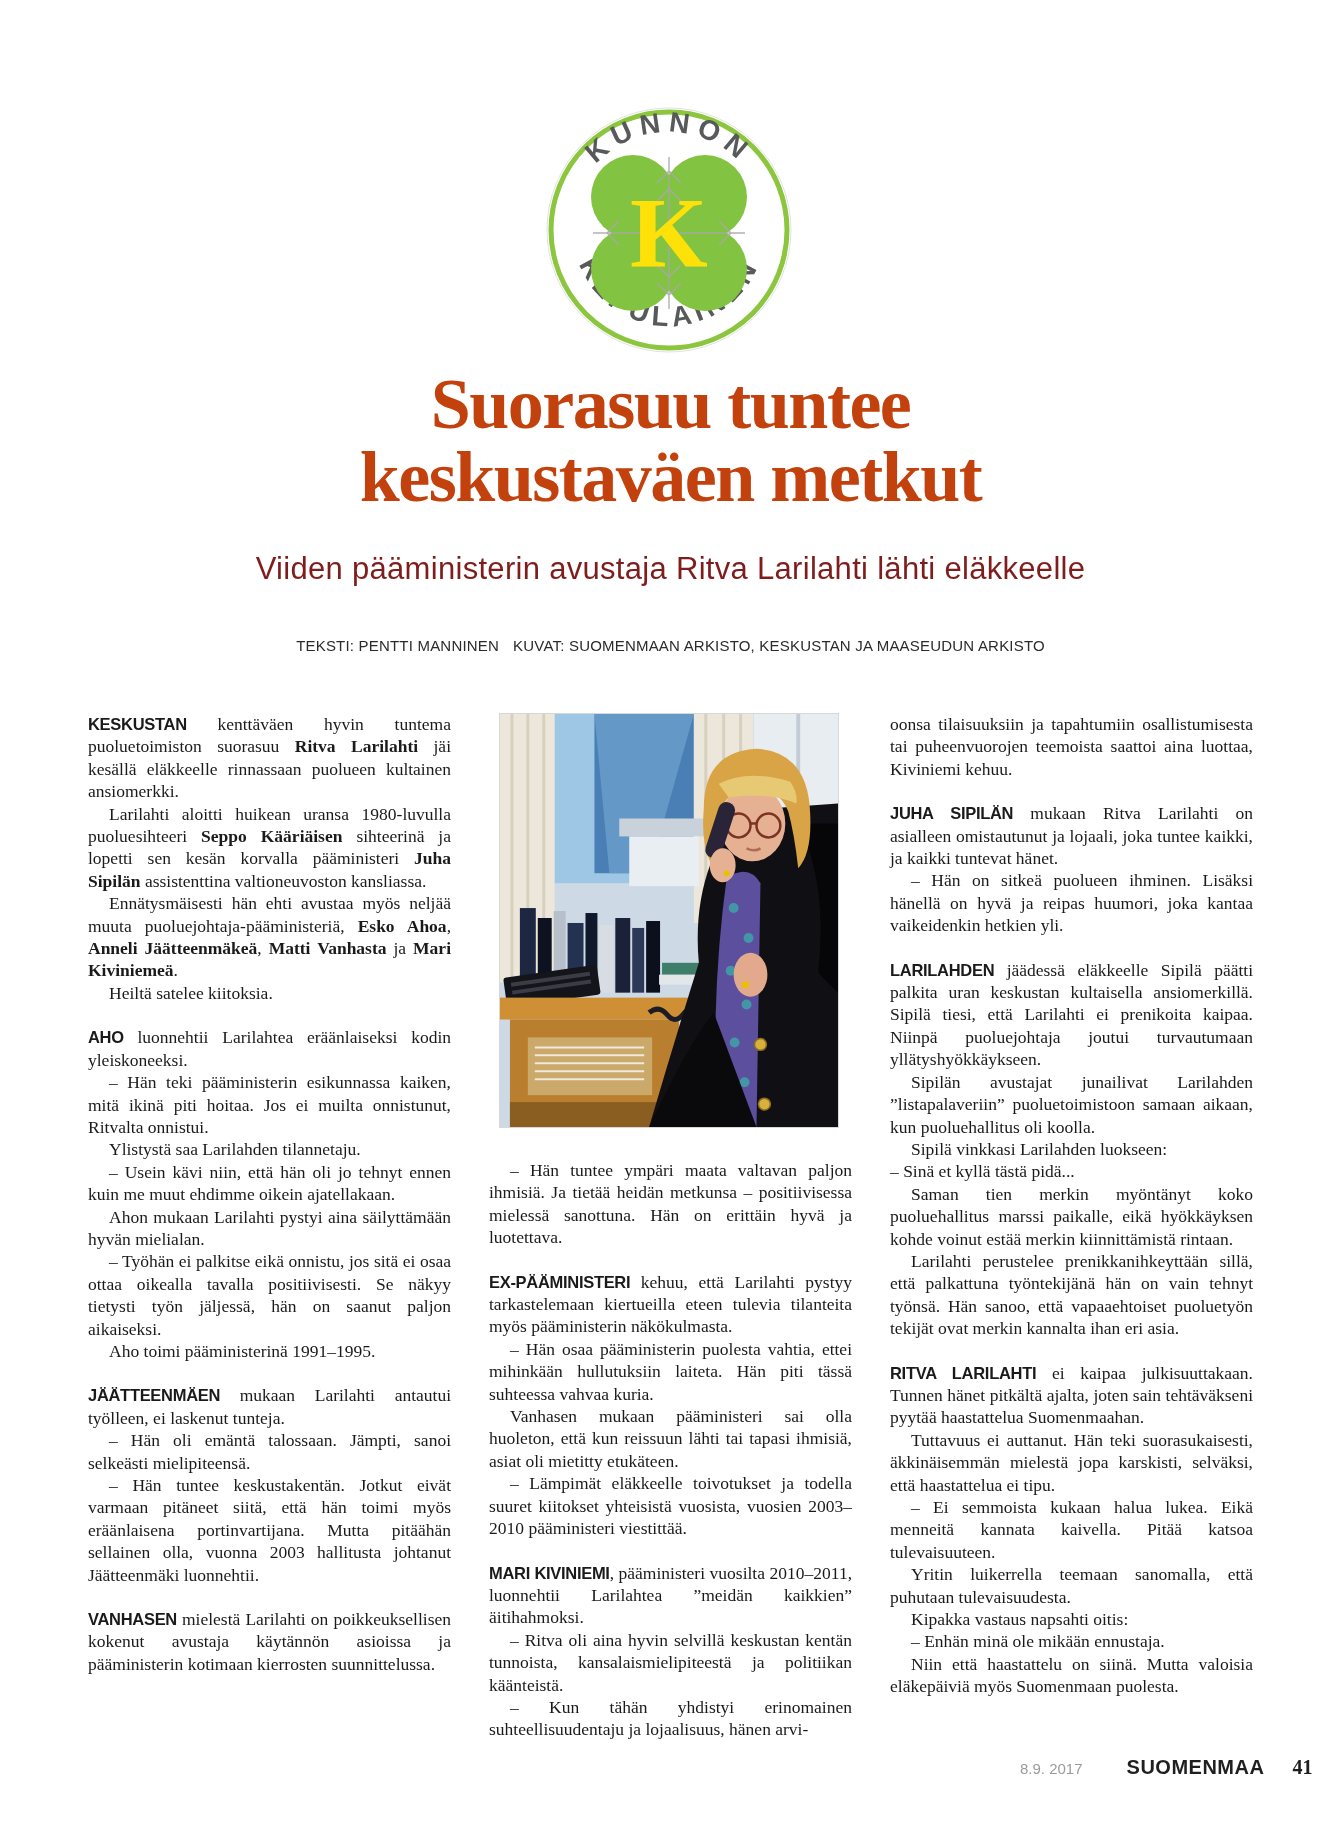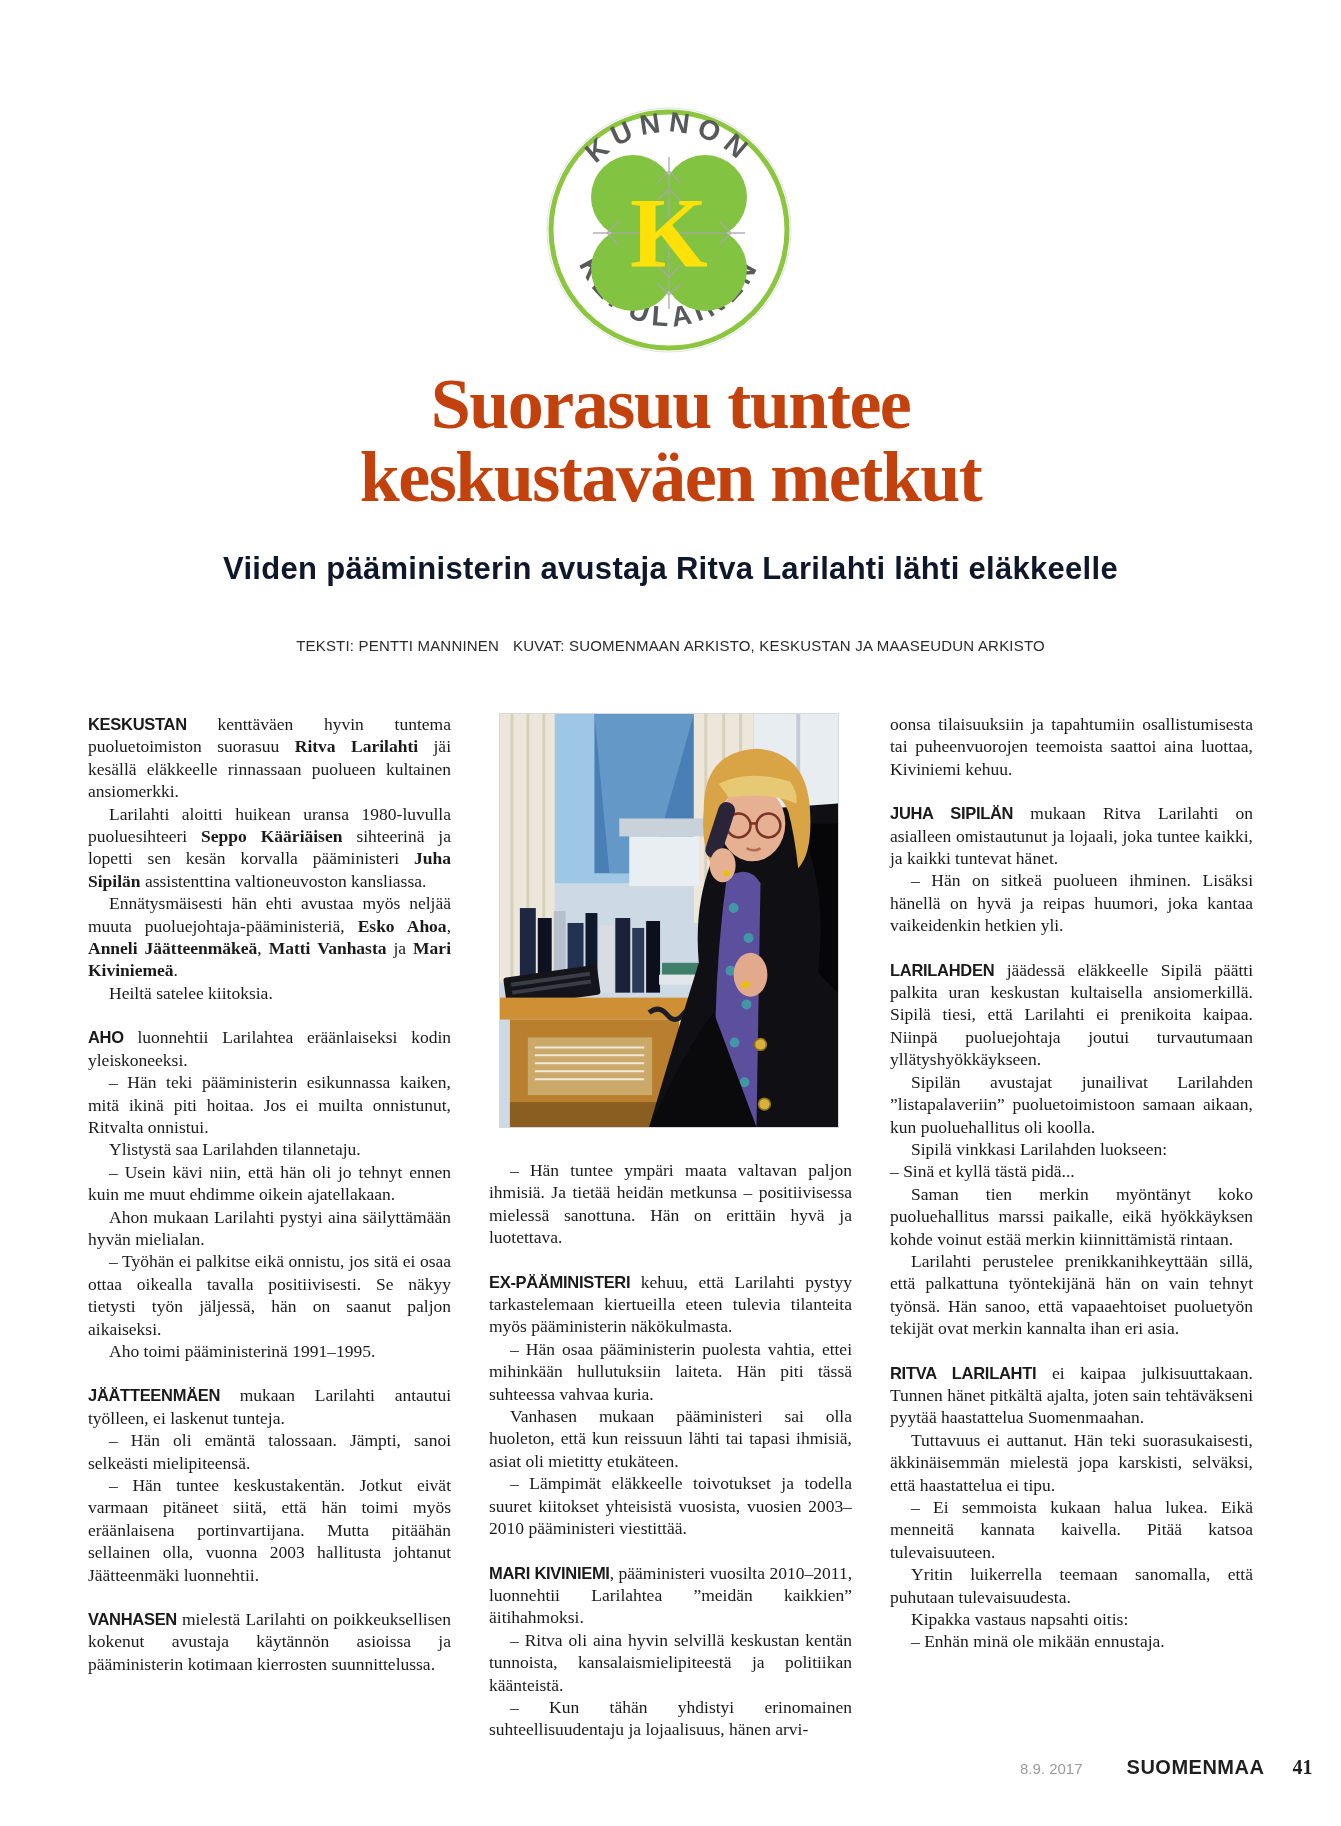--- a/index.html
+++ b/index.html
@@ -10,21 +10,21 @@
   
   .logo{position:absolute;left:543px;top:104px;width:252px;height:252px;}
   
   .title{
     position:absolute;left:88px;top:368px;width:1165px;text-align:center;
     font-family:"Liberation Serif", serif;font-weight:700;color:#c2410c;
     font-size:72px;line-height:73px;letter-spacing:-1.5px;
   }
   .subtitle{
     position:absolute;left:88px;top:551px;width:1165px;text-align:center;
-    font-family:"Liberation Sans", sans-serif;font-weight:700;color:#0f172a;
+    font-family:"Liberation Sans", sans-serif;font-weight:400;color:#7f1d1d;
     font-size:31px;letter-spacing:0.3px;
   }
   .byline{
     position:absolute;left:88px;top:637px;width:1165px;text-align:center;
     font-family:"Liberation Sans", sans-serif;color:#2b2b2b;
     font-size:15px;letter-spacing:0.2px;
   }
   .byline .sep{display:inline-block;width:14px;}
   
   .col{
@@ -264,20 +264,21 @@
       <p class="indent"><span>Sipilä vinkkasi Larilahden luokseen:</span></p>
       <p class=""><span>– Sinä et kyllä tästä pidä...</span></p>
       <p class="indent"><span>Saman tien merkin myöntänyt koko puoluehallitus marssi paikalle, eikä hyökkäyksen kohde voinut estää merkin kiinnittämistä rintaan.</span></p>
       <p class="indent"><span>Larilahti perustelee prenikkanihkeyttään sillä, että palkattuna työntekijänä hän on vain tehnyt työnsä. Hän sanoo, että vapaaehtoiset puoluetyön tekijät ovat merkin kannalta ihan eri asia.</span></p>
       <p class="section "><span class="lead">RITVA LARILAHTI </span><span>ei kaipaa julkisuuttakaan. Tunnen hänet pitkältä ajalta, joten sain tehtäväkseni pyytää haastattelua Suomenmaahan.</span></p>
       <p class="indent"><span>Tuttavuus ei auttanut. Hän teki suorasukaisesti, äkkinäisemmän mielestä jopa karskisti, selväksi, että haastattelua ei tipu.</span></p>
       <p class="indent"><span>– Ei semmoista kukaan halua lukea. Eikä menneitä kannata kaivella. Pitää katsoa tulevaisuuteen.</span></p>
       <p class="indent"><span>Yritin luikerrella teemaan sanomalla, että puhutaan tulevaisuudesta.</span></p>
       <p class="indent"><span>Kipakka vastaus napsahti oitis:</span></p>
       <p class="indent"><span>– Enhän minä ole mikään ennustaja.</span></p>
+      <p class="indent"><span>Niin että haastattelu on siinä. Mutta valoisia eläkepäiviä myös Suomenmaan puolesta.</span></p>
     </div>
 
   <div class="footer">
     <span class="date">8.9. 2017</span>
     <span class="brand">SUOMENMAA</span>
     <span class="pagenum">41</span>
   </div>
 
 </div>
 

